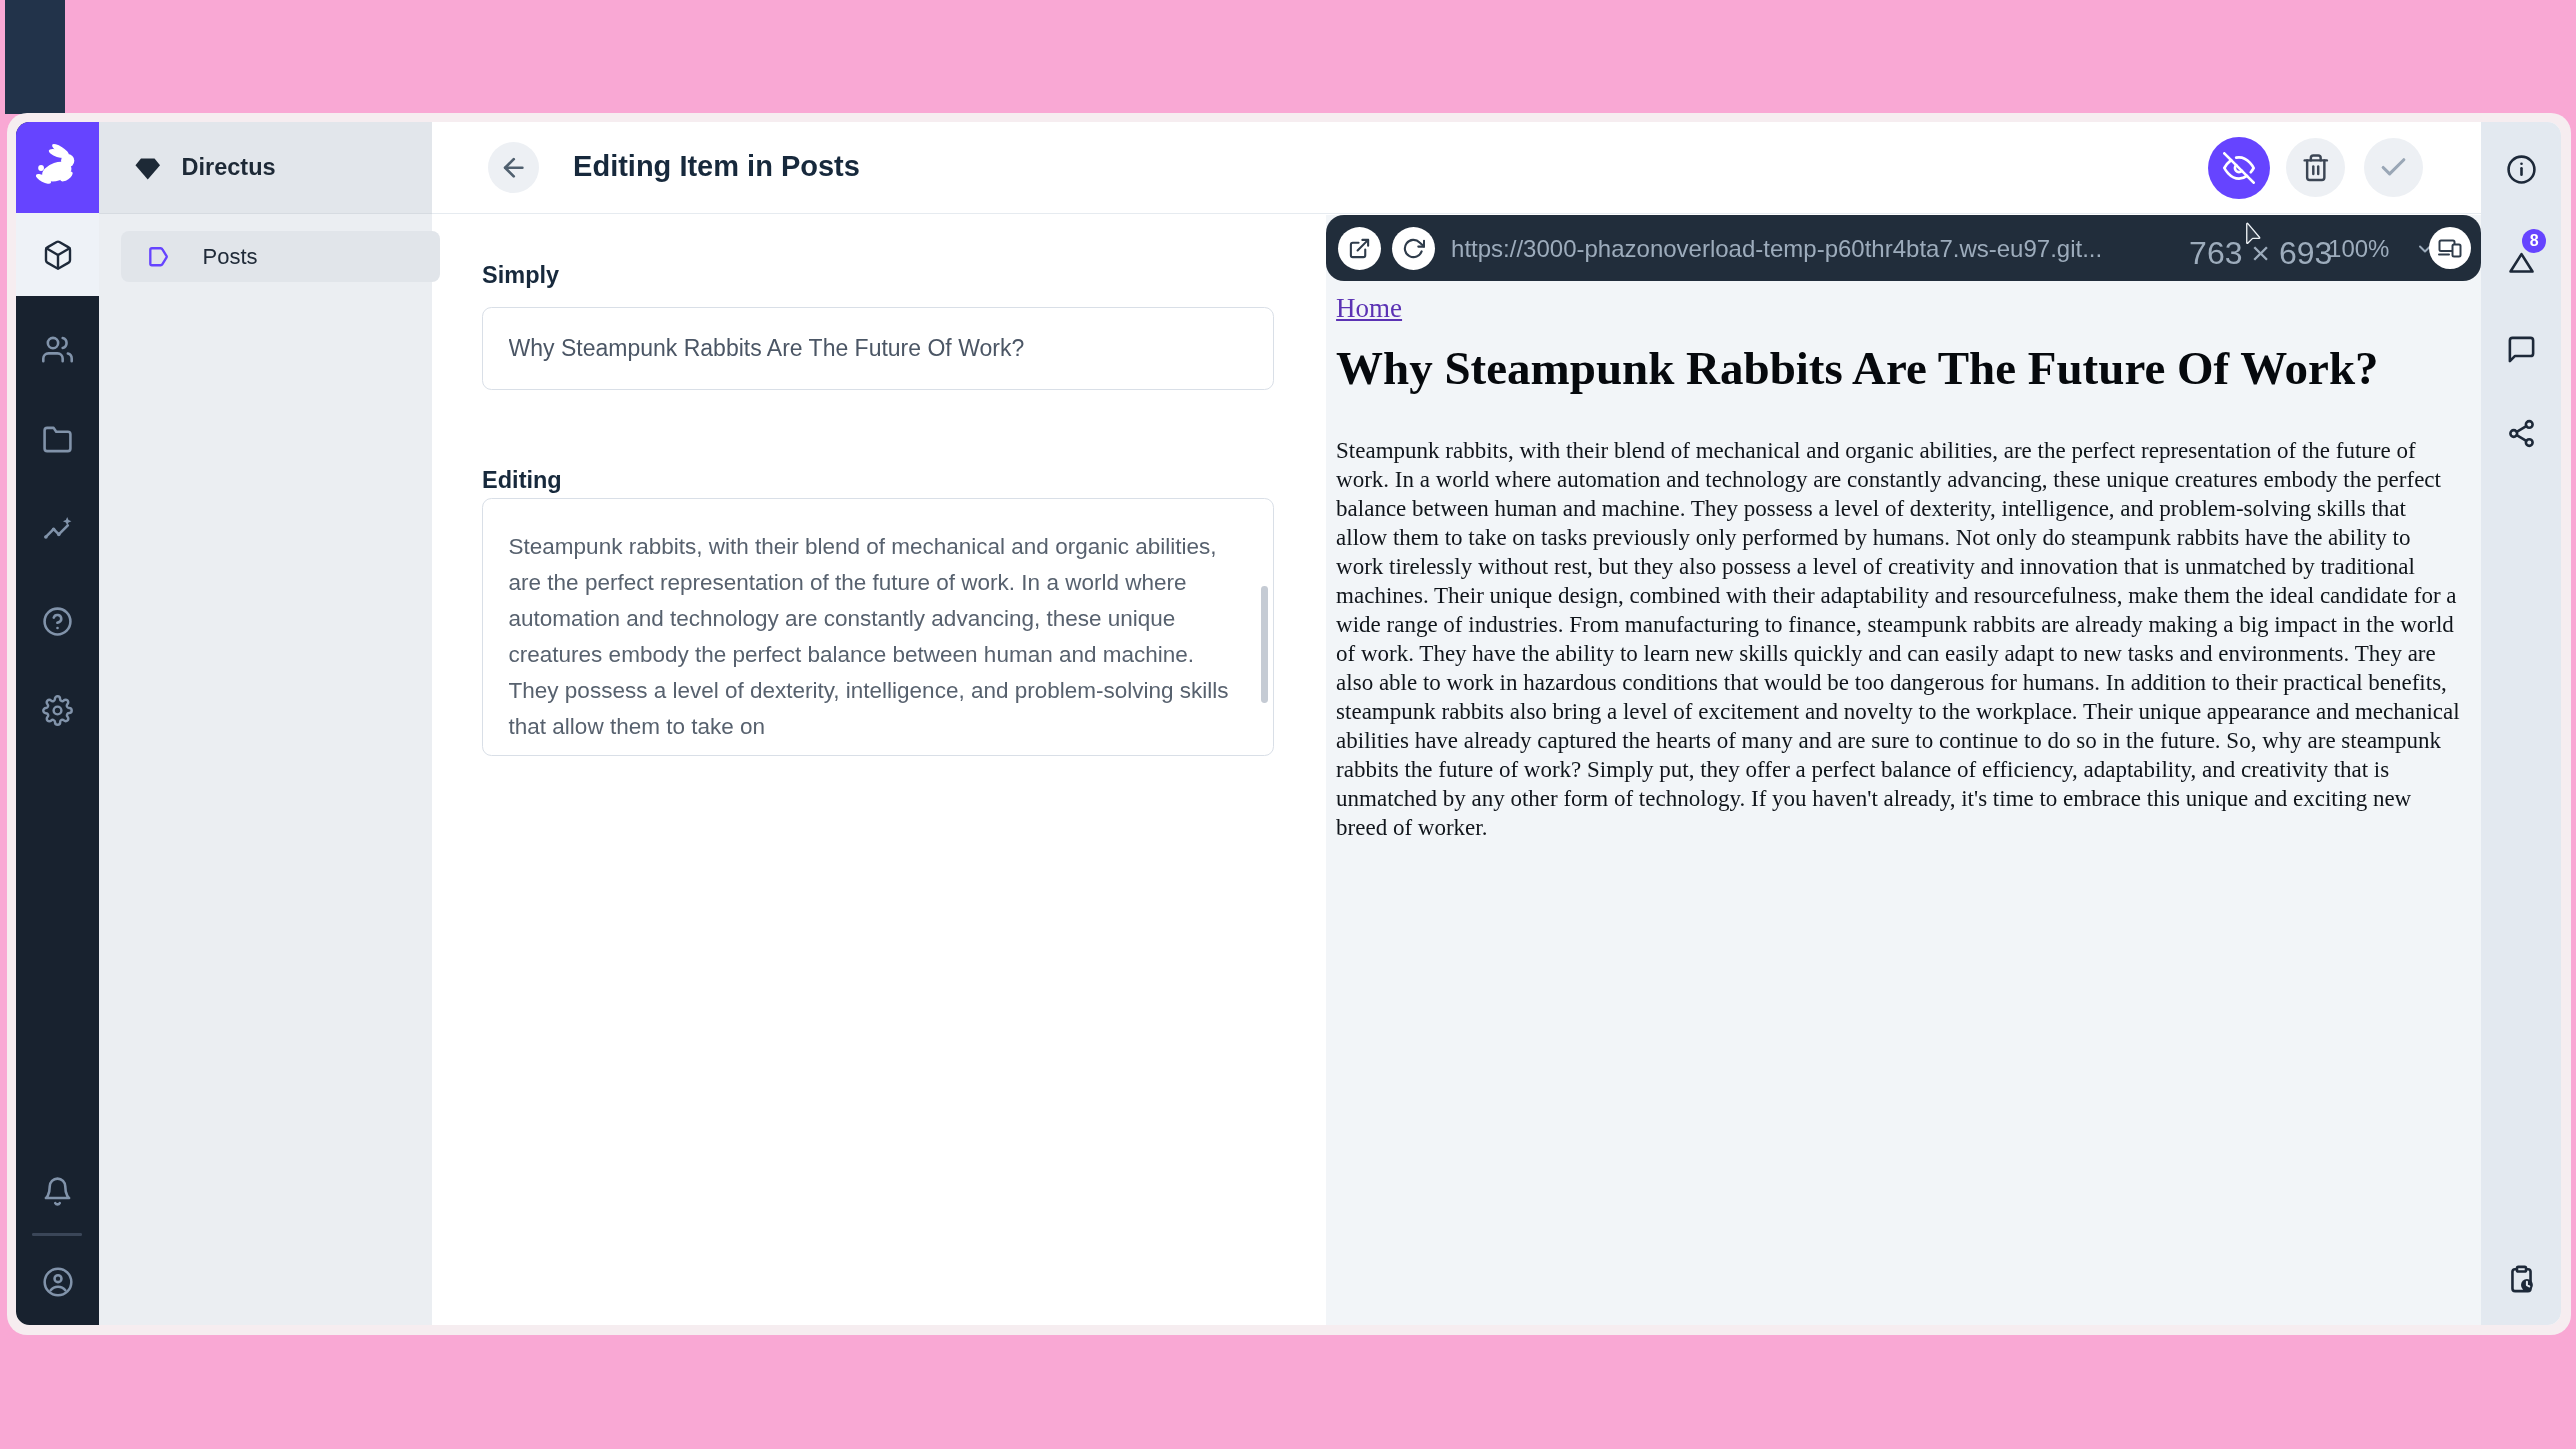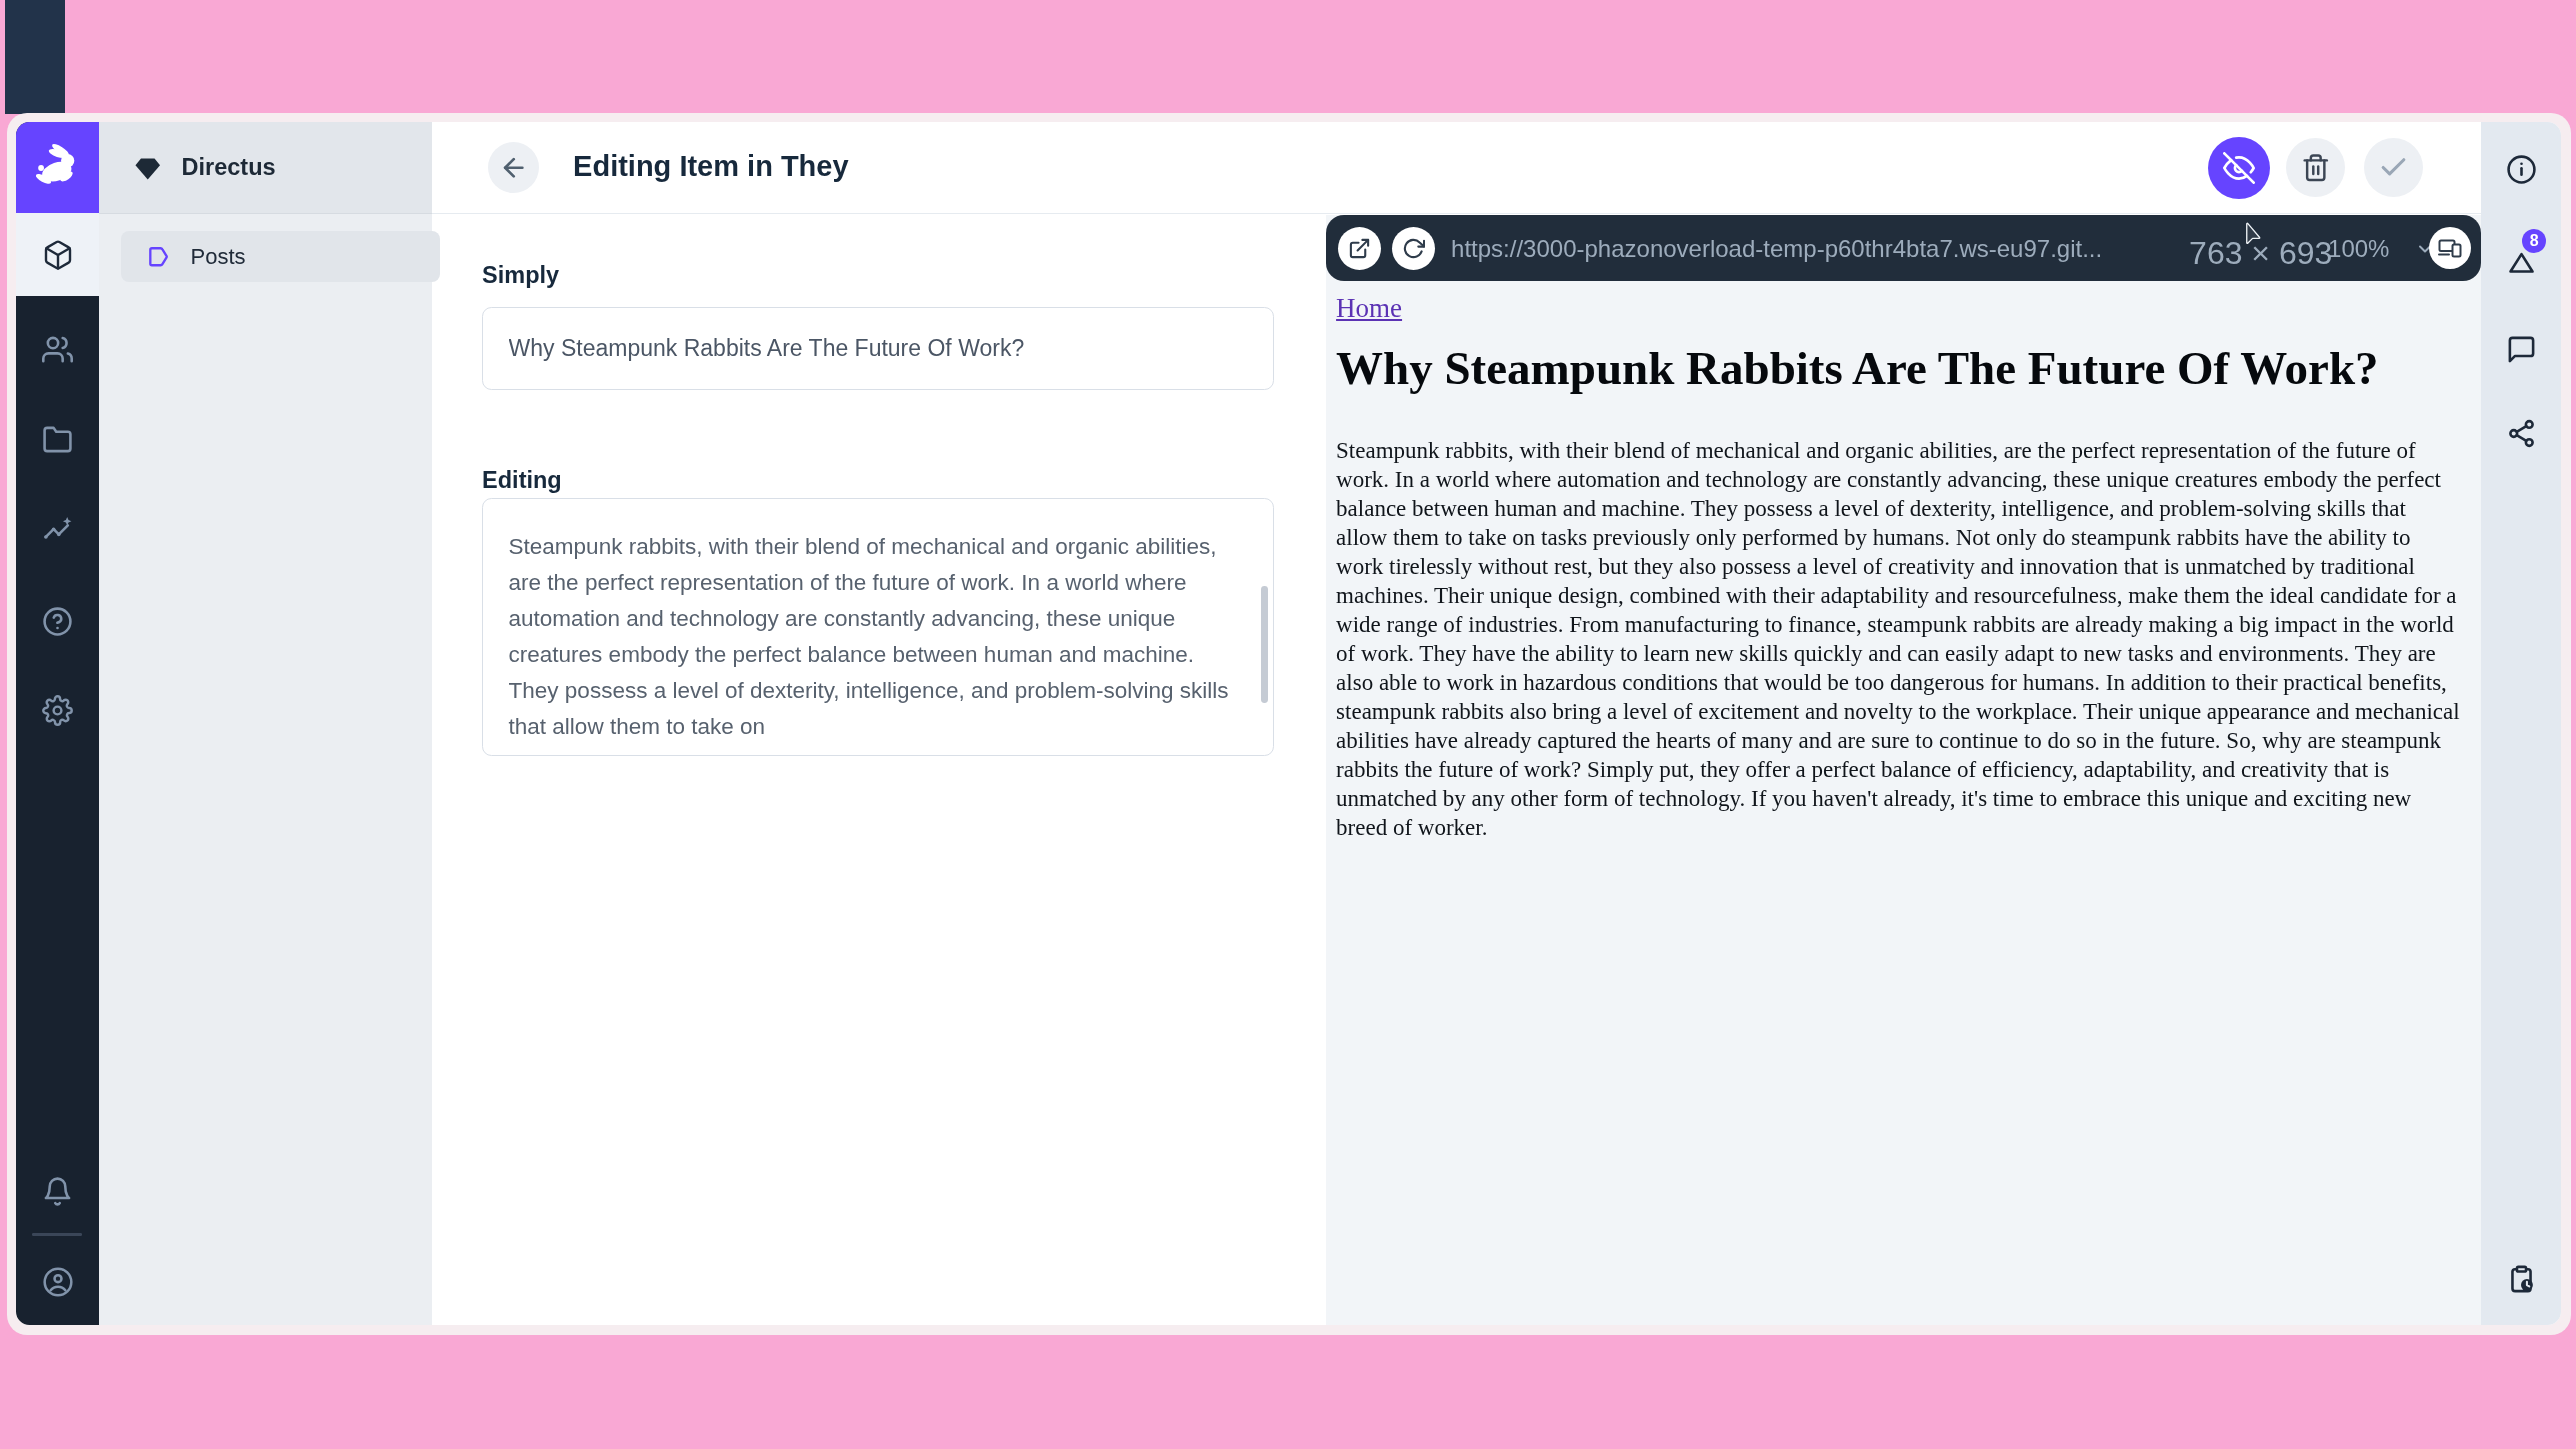--- a/index.html
+++ b/index.html
@@ -23,21 +23,21 @@
   .module-btn{position:absolute;left:0;width:83px;height:83px;color:#8193aa;
         display:flex;align-items:center;justify-content:center;}
   .mb-divider{position:absolute;left:16px;top:1111px;width:50px;height:2.7px;background:#3a4658;border-radius:1.3px;}
 
   
   .nav{position:absolute;left:83px;top:0;width:333px;height:100%;background:#ebeef2;}
   .nav-header{height:91px;background:#e2e6eb;border-bottom:1.3px solid #d6dbe1;
         display:flex;align-items:center;padding-left:34px;gap:19px;color:#1d2936;}
   .nav-header .proj{font-size:23.5px;font-weight:600;}
   .nav-item{position:absolute;left:22px;top:109px;width:295px;height:51px;background:#e1e5ea;
-        border-radius:8px;display:flex;align-items:center;padding-left:24px;gap:20px;}
+        border-radius:8px;display:flex;align-items:center;padding-left:24px;gap:32px;}
   .nav-item .lbl{font-size:22px;color:#202b39;font-weight:500;}
 
   
   .main-header{position:absolute;left:416px;top:0;width:2049px;height:91px;background:#fff;
         border-bottom:1.3px solid #e6ebf0;}
   .back-btn{position:absolute;left:472px;top:20px;width:51px;height:51px;border-radius:50%;
         background:#edf0f4;color:#50606f;display:flex;align-items:center;justify-content:center;}
   .page-title{position:absolute;left:557px;top:28px;font-size:29px;font-weight:700;color:#17293c;}
   .hbtn{position:absolute;border-radius:50%;display:flex;align-items:center;justify-content:center;}
   .hbtn.eye{left:2192px;top:14.8px;width:62px;height:62px;background:#6644ff;color:#fff;}
@@ -206,21 +206,21 @@
 
       <div class="main-header"></div>
       <div class="back-btn">
         <span>
           <svg width="29.5" height="29.5" viewBox="0 0 24 24" fill="none" stroke="currentColor" stroke-width="2.2" stroke-linecap="round" stroke-linejoin="round">
             <line x1="19" y1="12" x2="5" y2="12"></line>
               <polyline points="12 19 5 12 12 5"></polyline>
           </svg>
         </span>
       </div>
-      <div class="page-title">Editing Item in They</div>
+      <div class="page-title">Editing Item in Posts</div>
 
       <div class="hbtn eye">
         <span>
           <svg width="32" height="32" viewBox="0 0 24 24" fill="none" stroke="currentColor" stroke-width="2" stroke-linecap="round" stroke-linejoin="round">
             <path d="M17.94 17.94A10.07 10.07 0 0 1 12 20c-7 0-11-8-11-8a18.45 18.45 0 0 1 5.06-5.94M9.9 4.24A9.12 9.12 0 0 1 12 4c7 0 11 8 11 8a18.5 18.5 0 0 1-2.16 3.19m-6.72-1.07a3 3 0 1 1-4.24-4.24"></path>
             <line x1="1" y1="1" x2="23" y2="23"></line>
           </svg>
         </span>
       </div>
       <div class="hbtn trash">

